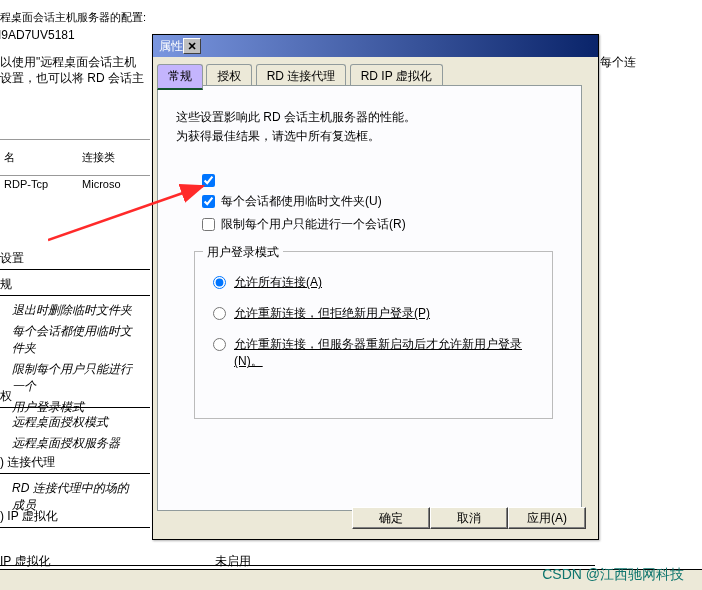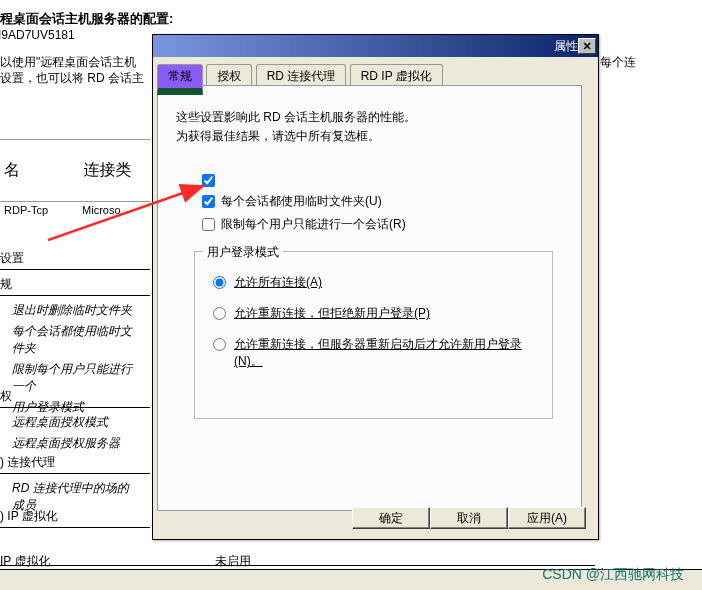--- a/index.html
+++ b/index.html
@@ -10,26 +10,26 @@
       width: 702px;
       height: 590px;
       overflow: hidden;
       position: relative;
     }
     .bg {
       position: absolute; top: 0; left: 0; width: 702px; height: 570px;
       background: #fff;
       border-bottom: 1px solid #000;
     }
-    .bg-title { position: absolute; top: 10px; left: 0; font-weight: bold; font-size: 13px; }
+    .bg-title { position: absolute; top: 10px; left: 0; font-weight: normal; font-size: 11px; }
     .bg-sub { position: absolute; top: 28px; left: -6px; }
     .bg-desc { position: absolute; top: 54px; left: 0; }
     .bg-desc2 { position: absolute; top: 70px; left: 0; }
     .bg-table { position: absolute; top: 139px; left: 0; width: 150px; }
-    .bg-th { border-top: 1px solid #999; border-bottom: 1px solid #999; padding: 20px 4px; font-size: 16px; }
+    .bg-th { border-top: 1px solid #999; border-bottom: 1px solid #999; padding: 10px 4px; font-size: 11px; }
     .bg-th1 { display:inline-block; width: 75px; }
     .bg-th2 { display:inline-block; }
     .bg-td { padding: 2px 4px; font-size: 11px; }
     .section { position: absolute; left: 0; width: 150px; }
     .section-title { font-weight: normal; border-bottom: 1px solid #000; padding-bottom: 2px; margin-bottom: 4px; }
     .section-item { padding: 2px 12px; font-style: italic; }
     .watermark { position: absolute; bottom: 6px; right: 18px; color: #0f766e; font-size: 14px; }
     
     .dialog {
       position: absolute;
@@ -38,21 +38,21 @@
       background: #ece9d8;
       border: 1px solid #000;
       box-shadow: 1px 1px 2px rgba(0,0,0,0.3);
     }
     .titlebar {
       height: 22px;
       background: linear-gradient(to right, #7a96df, #0a246a);
       color: #fff;
       display: flex;
       align-items: center;
-      justify-content: flex-end;
+      justify-content: flex-start;
       padding: 0 2px 0 6px;
       font-size: 12px;
     }
     .close-btn {
       width: 18px; height: 16px;
       background: #c0c0c0;
       border: 1px solid #fff;
       border-right-color: #404040;
       border-bottom-color: #404040;
       display: flex; align-items: center; justify-content: center;
@@ -65,21 +65,21 @@
       padding: 3px 10px;
       background: #ece9d8;
       border: 1px solid #919b9c;
       border-bottom: none;
       border-radius: 3px 3px 0 0;
       position: relative;
       top: 1px;
       cursor: pointer;
       font-size: 12px;
     }
-    .tab.active { background: #8b5cf6; border-bottom: 7px solid #14532d; z-index: 2; }
+    .tab.active { background: #c4b5fd; border-bottom: 2px solid #14532d; z-index: 2; }
     .tab-body {
       margin: 0 16px 4px 4px;
       border: 1px solid #919b9c;
       background: #fcfcfe;
       height: 426px;
       padding: 22px 18px;
       position: relative;
     }
     .desc-line { font-size: 12px; line-height: 1.6; }
     .chk-row { margin: 6px 0 0 26px; display: flex; align-items: center; }

